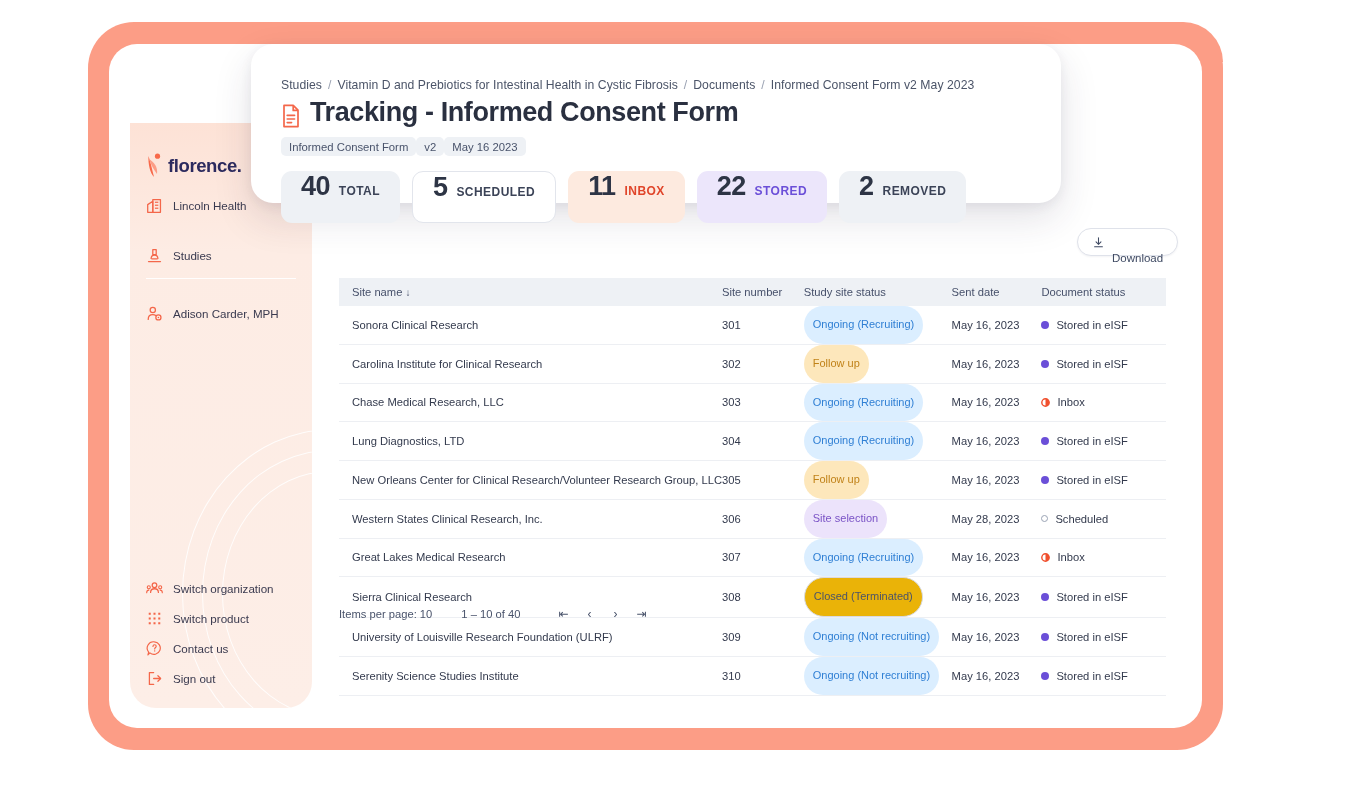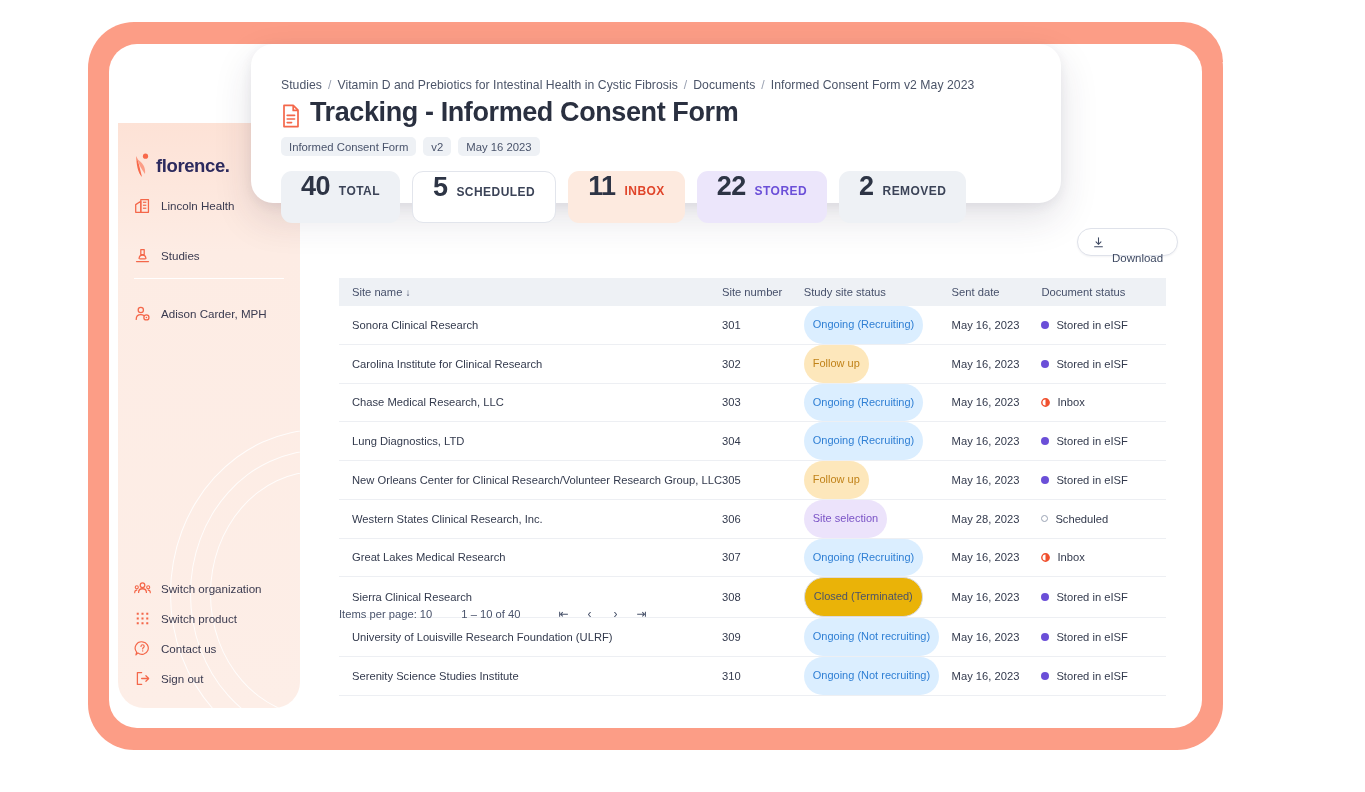--- a/index.html
+++ b/index.html
@@ -34,21 +34,21 @@
     left: 109px; top: 44px;
     width: 1093px; height: 684px;
     background: #ffffff;
     border-radius: 28px;
     overflow: hidden;
   }
 
   
   .sidebar {
     position: absolute;
-    left: 118px; top: 123px;
+    left: 130px; top: 123px;
     width: 182px; height: 585px;
     background: linear-gradient(180deg, #fde2d6 0%, #fdece4 22%, #fdeee7 100%);
     border-bottom-left-radius: 26px;
     border-bottom-right-radius: 26px;
     overflow: hidden;
   }
   .deco-rings { position: absolute; inset: 0; pointer-events: none; }
   .ring {
     position: absolute;
     border: 1.4px solid rgba(255,255,255,0.85);
@@ -166,21 +166,21 @@
     font-size: 12.2px; color: #4b5468; white-space: nowrap;
     letter-spacing: 0.05px;
   }
   .breadcrumb .sep { color: #9aa2b2; margin: 0 6px; }
   .title-row { display: flex; align-items: flex-end; gap: 9px; margin-top: 5px; }
   .title-row .doc-ico { width: 20px; height: 24px; flex: 0 0 auto; }
   .title-row h1 {
     font-size: 27px; font-weight: 700; color: #2a3040;
     letter-spacing: -0.4px;
   }
-  .chips { display: flex; gap: 7px; margin-top: 9px; }
+  .chips { display: flex; margin-top: 9px; }
   .chip {
     background: #eef1f5; color: #49536b;
     font-size: 11.3px; padding: 3.5px 8px; border-radius: 5px;
   }
   .stats { display: flex; gap: 12px; margin-top: 15px; }
   .stat {
     height: 52px; border-radius: 11px;
     display: flex; align-items: baseline; gap: 9px;
     padding: 0 20px;
   }

